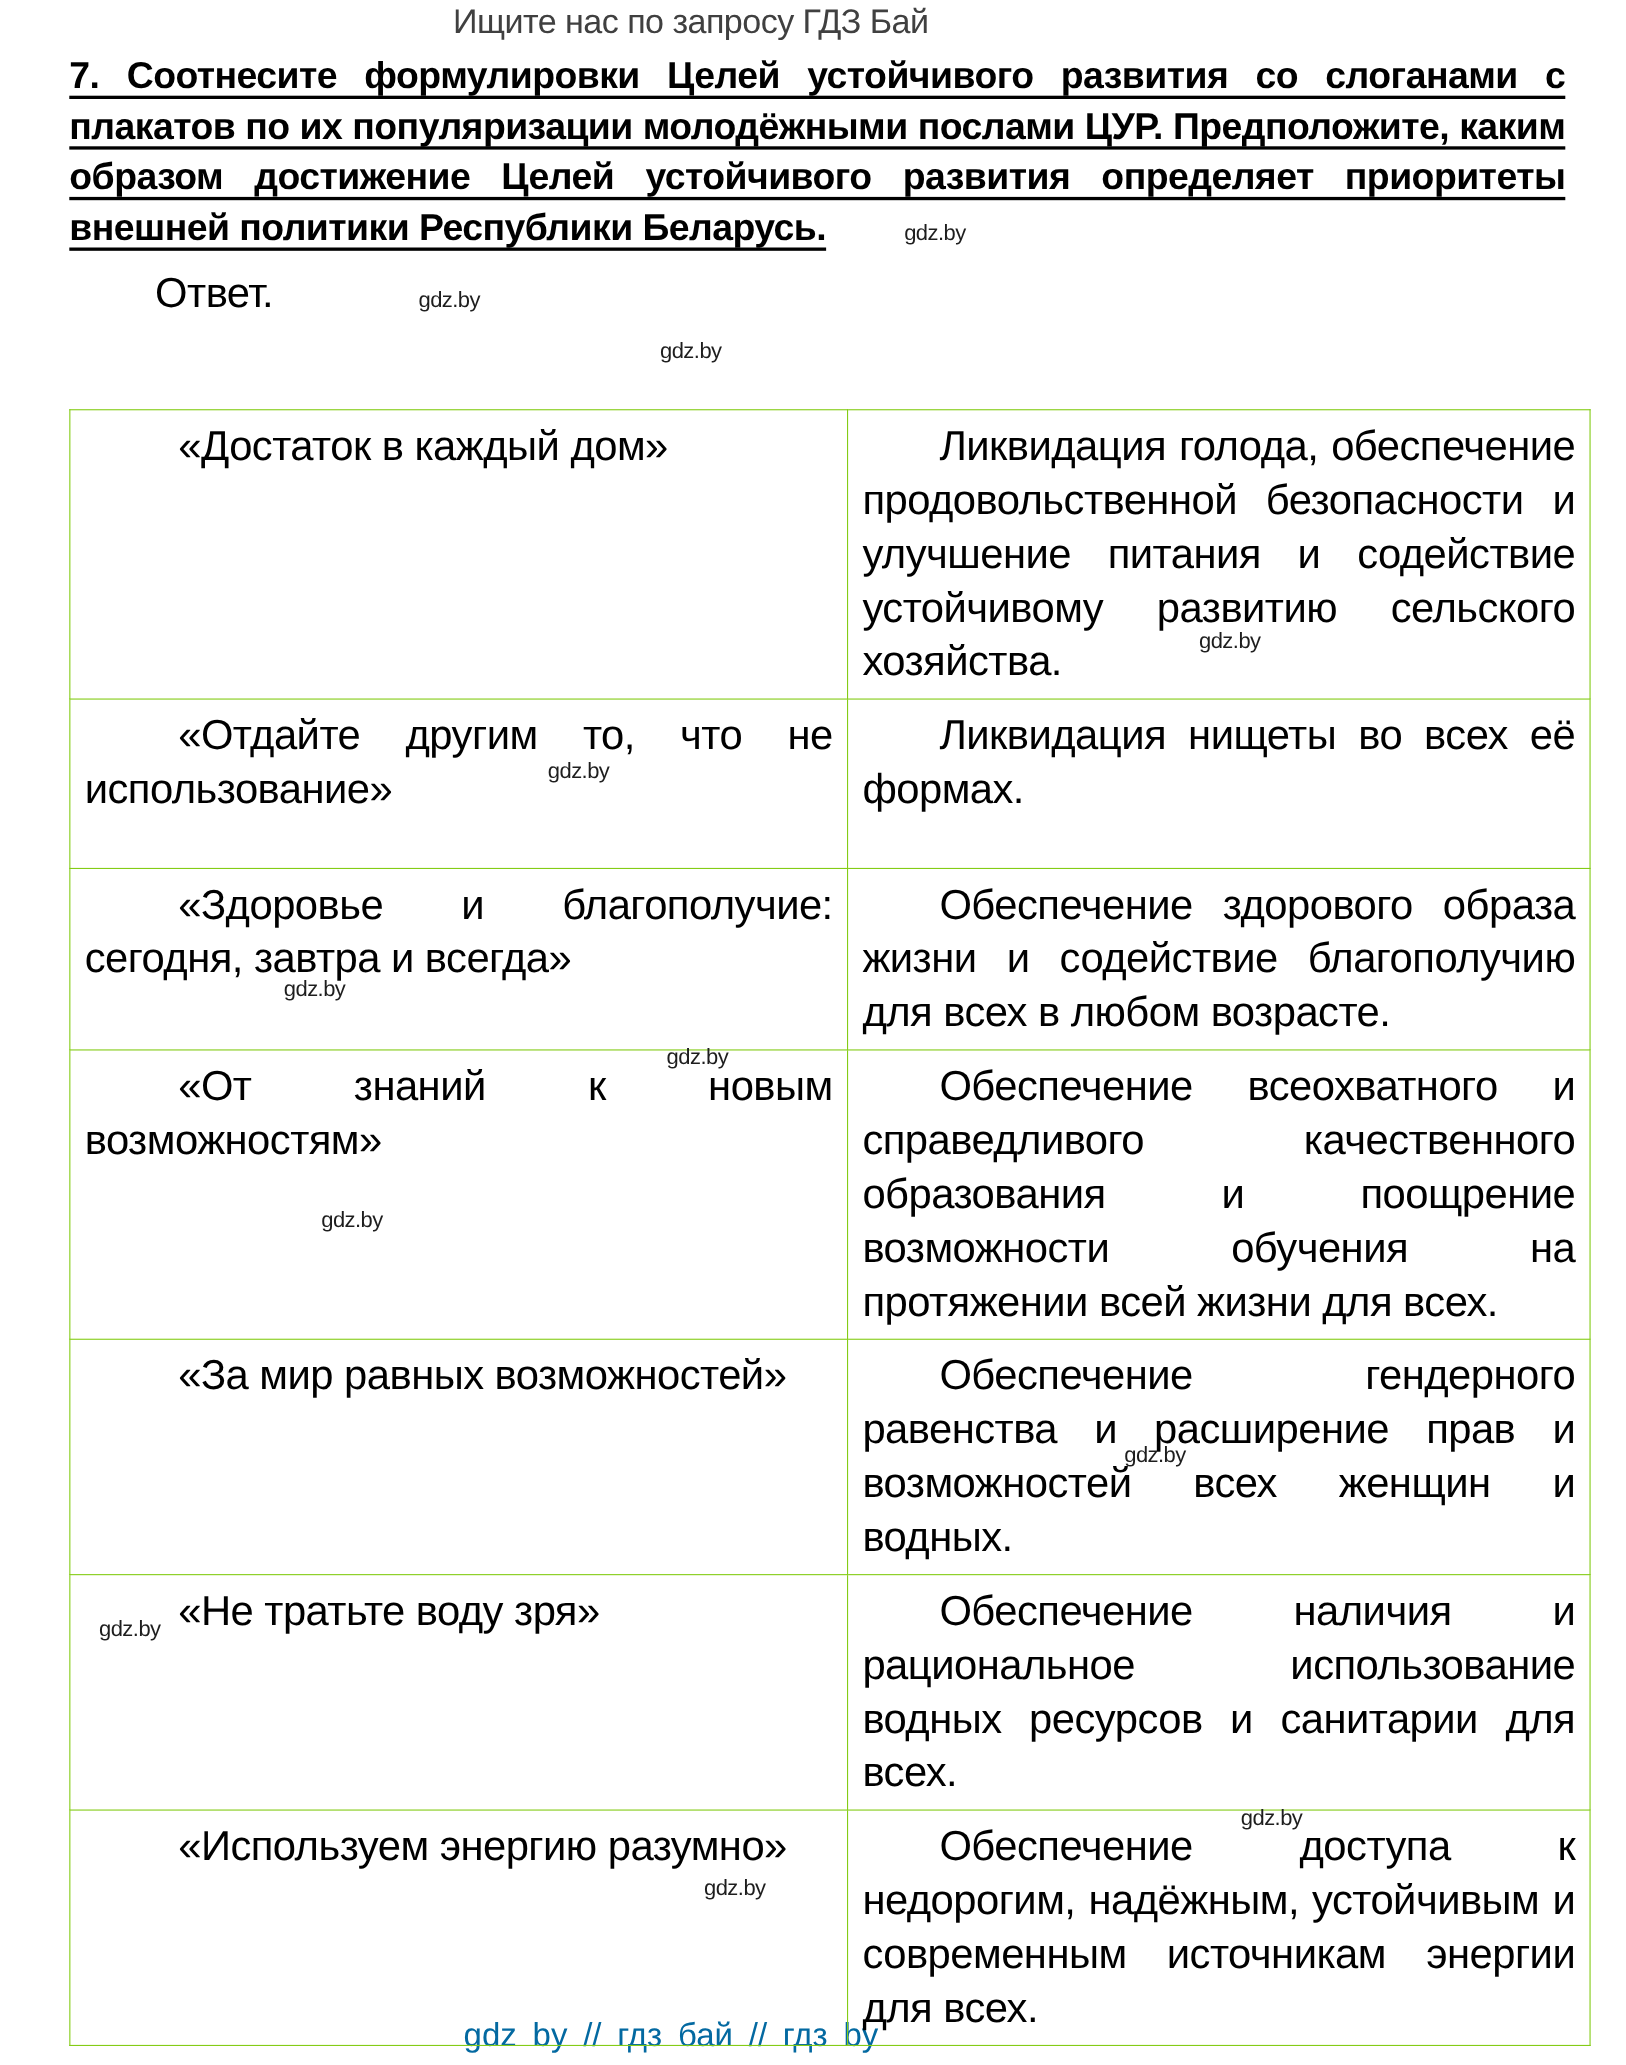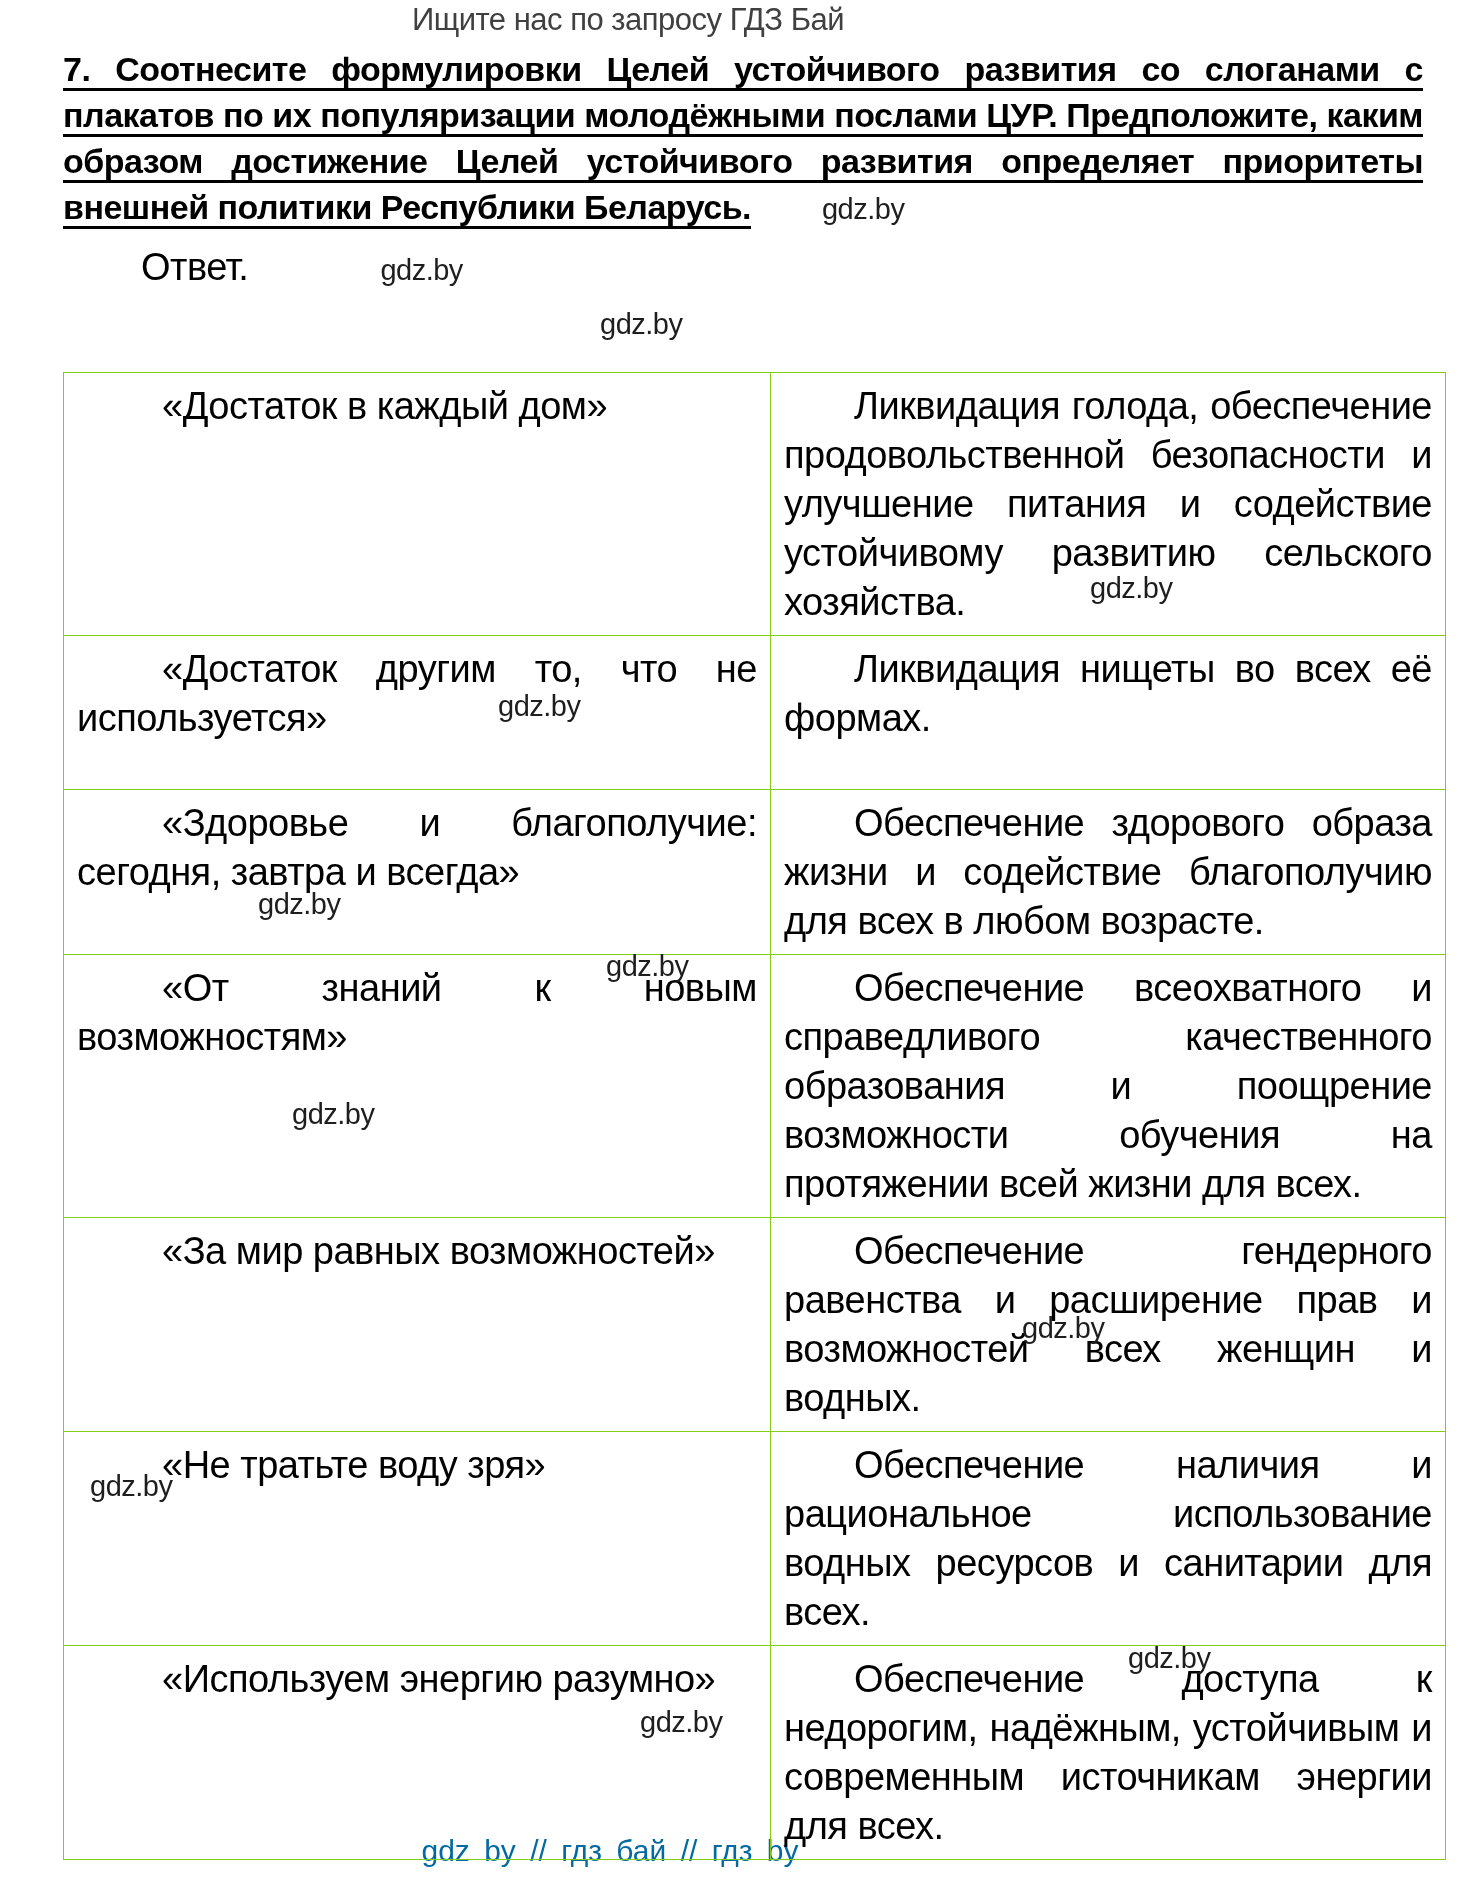--- a/index.html
+++ b/index.html
@@ -37,21 +37,21 @@
     text-underline-offset: 7px;
   }
   .answer-line {
     position: absolute;
     top: 246px; left: 63px;
     font-size: 38px;
     letter-spacing: -0.5px;
     text-indent: 78px;
   }
   .wm {
-    font-size: 29px;
+    font-size: 20px;
     font-weight: normal;
     color: #1e1e1e;
     letter-spacing: -0.5px;
     white-space: nowrap;
   }
   .wm.inline { display: inline-block; text-indent: 0; }
   .wm.abs { position: absolute; z-index: 3; background: transparent; }
   .match-table {
     position: absolute;
     top: 372px; left: 63px;
@@ -117,21 +117,21 @@
       <tr class="r1">
         <td class="cell-slogan">
             <p>«Достаток в каждый дом»</p>
           </td>
         <td class="cell-goal">
             <p>Ликвидация голода, обеспечение продовольственной безопасности и улучшение питания и содействие устойчивому развитию сельского хозяйства.</p>
           </td>
       </tr>
       <tr class="r2">
         <td class="cell-slogan">
-            <p>«Достаток другим то, что не используется»</p>
+            <p>«Отдайте другим то, что не использование»</p>
           </td>
         <td class="cell-goal">
             <p>Ликвидация нищеты во всех её формах.</p>
           </td>
       </tr>
       <tr class="r3">
         <td class="cell-slogan">
             <p>«Здоровье и благополучие: сегодня, завтра и всегда»</p>
           </td>
         <td class="cell-goal">

